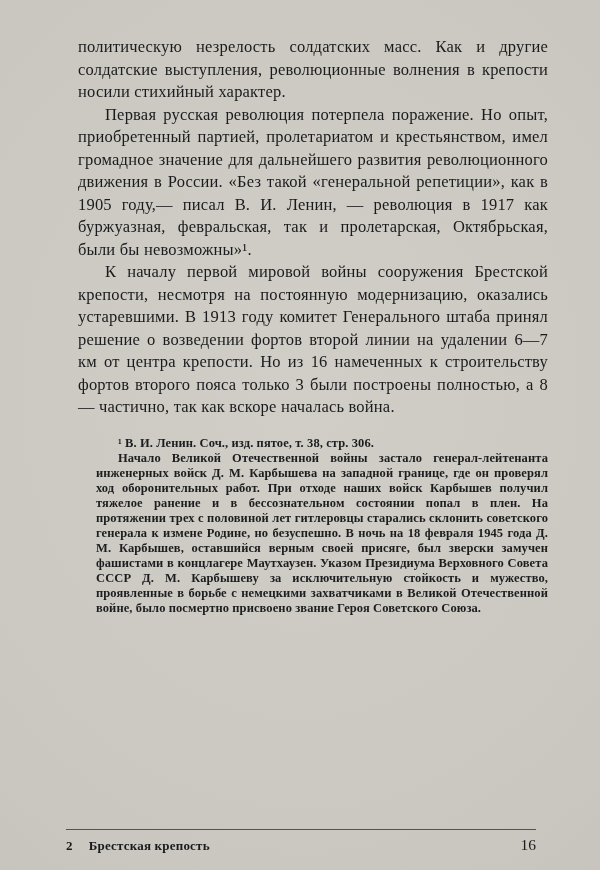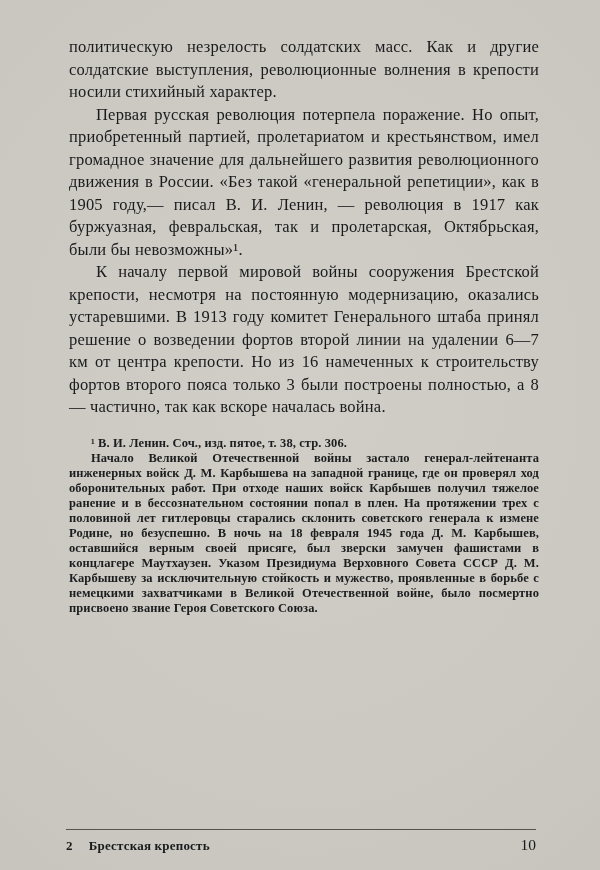--- a/index.html
+++ b/index.html
@@ -11,36 +11,36 @@
     height: 870px;
     overflow: hidden;
     background: radial-gradient(ellipse 130% 105% at 50% 45%,
                 #d1cec7 0%, #cac7c0 55%, #bfbcb5 100%);
     font-family: "Liberation Serif", "DejaVu Serif", serif;
     color: #1a1b1d;
   }
 
   .content {
     position: absolute;
-    left: 69px;
+    left: 78px;
     top: 36px;
     width: 470px;
   }
 
   .para {
     margin: 0;
     font-size: 16.5px;
     line-height: 22.5px;
     text-align: justify;
     text-indent: 27px;
     letter-spacing: 0.2px;
   }
   .para.first { text-indent: 0; }
 
-  .footnotes { margin-top: 17px; }
+  .footnotes { margin-top: 17px; margin-left: 18px; }
 
   .fn {
     margin: 0;
     font-size: 12.5px;
     line-height: 15px;
     font-weight: bold;
     text-align: justify;
     text-indent: 22px;
     letter-spacing: 0.1px;
     color: #1c1d1f;
@@ -79,16 +79,16 @@
       <p class="fn">¹ В. И. Ленин. Соч., изд. пятое, т. 38, стр. 306.</p>
       <p class="fn">Начало Великой Отечественной войны застало генерал-лейтенанта инженерных войск Д. М. Карбышева на западной границе, где он проверял ход оборонительных работ. При отходе наших войск Карбышев получил тяжелое ранение и в бессознательном состоянии попал в плен. На протяжении трех с половиной лет гитлеровцы старались склонить советского генерала к измене Родине, но безуспешно. В ночь на 18 февраля 1945 года Д. М. Карбышев, оставшийся верным своей присяге, был зверски замучен фашистами в концлагере Маутхаузен. Указом Президиума Верховного Совета СССР Д. М. Карбышеву за исключительную стойкость и мужество, проявленные в борьбе с немецкими захватчиками в Великой Отечественной войне, было посмертно присвоено звание Героя Советского Союза.</p>
     </div>
 
   </div>
 
   <div class="page-footer">
     <span class="sig-group">
       <span class="signature">2</span><span>Брестская крепость</span>
     </span>
-    <span class="pagenum">10</span>
+    <span class="pagenum">16</span>
   </div>
 
 </div>
 
 </body></html>

